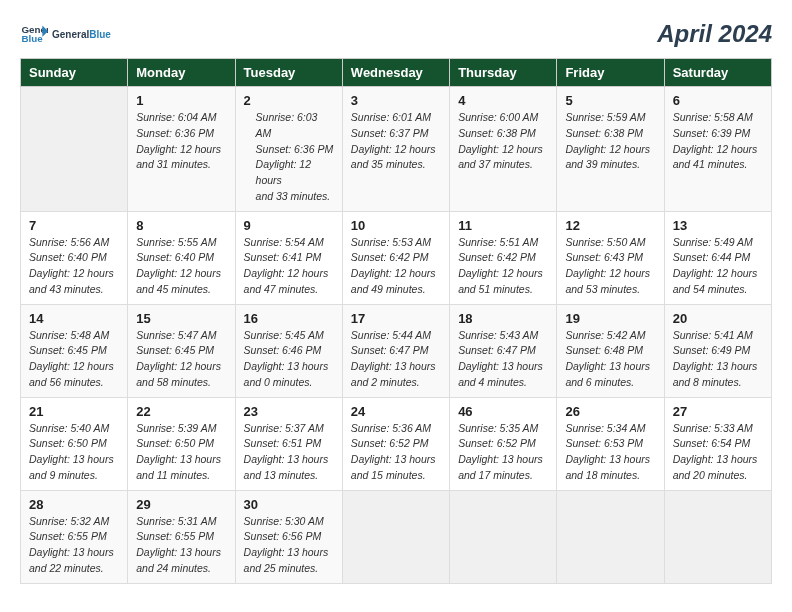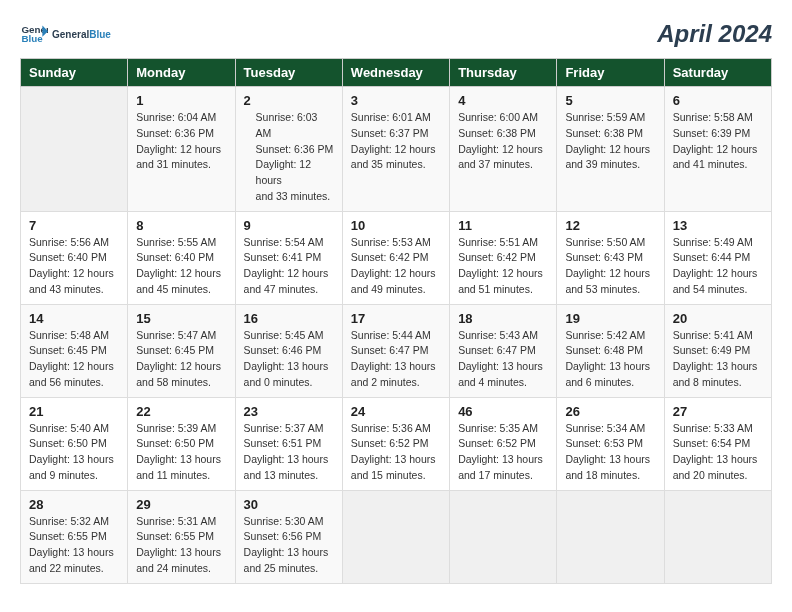--- a/index.html
+++ b/index.html
@@ -66,20 +66,21 @@
     .day-num {
       font-weight: bold;
       font-size: 13px;
       color: #222;
       margin-bottom: 2px;
     }
     .day-info {
       color: #333;
       line-height: 1.5;
       font-size: 10.5px;
+      font-style: italic;
     }
     .empty-cell {
       background: #f0f0f0 !important;
     }
   </style>
 </head>
 <body>
 
 <div class="header">
   <div class="logo">

